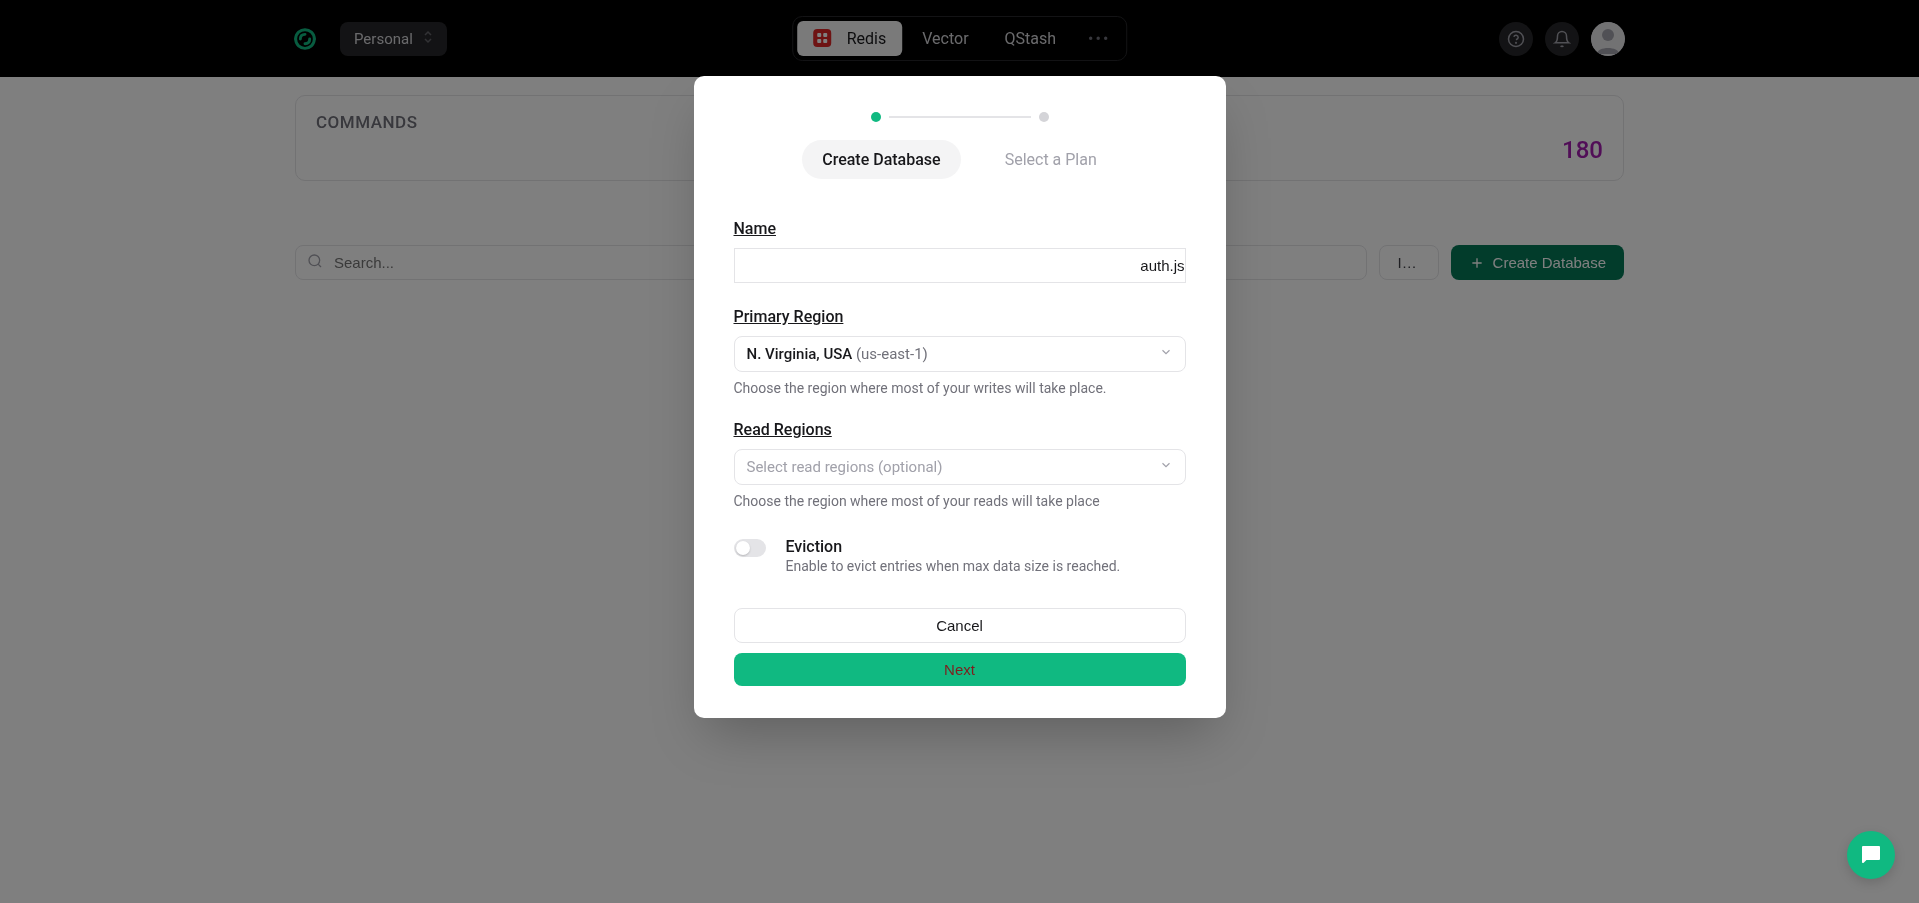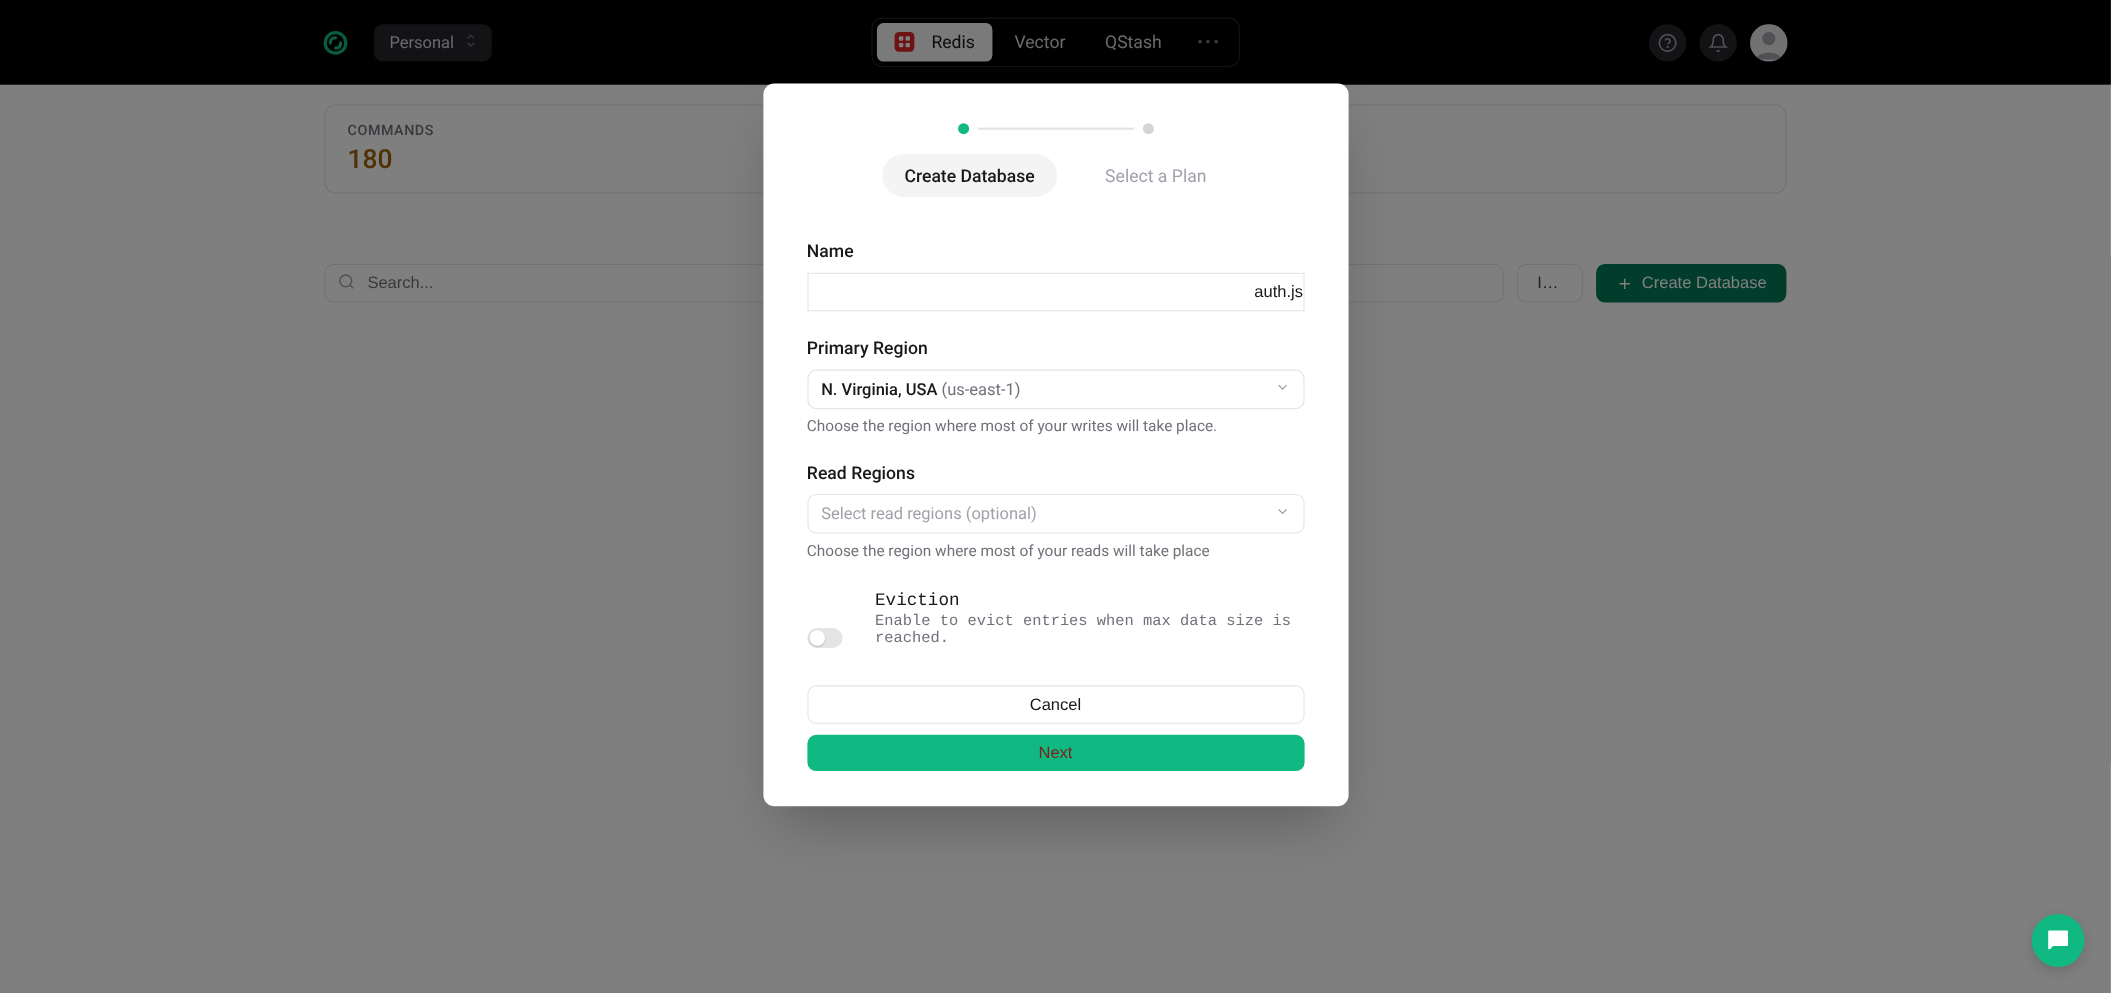--- a/index.html
+++ b/index.html
@@ -155,31 +155,32 @@
     }
     
     .stats-card {
       border: 1px solid #e4e4e7;
       border-radius: 10px;
       padding: 16px 20px;
       margin-top: 18px;
     }
     
     .stats-label {
-      font-size: 13px;
+      font-size: 17px;
       color: #71717a;
       letter-spacing: 0.5px;
       font-weight: 500;
     }
     
     .stats-value {
       font-size: 24px;
       font-weight: 500;
-      color: #a16207;
+      color: #a21caf;
       margin-top: 4px;
+      text-align: right;
     }
     
     .toolbar {
       display: flex;
       gap: 12px;
       margin-top: 64px;
       align-items: center;
     }
     
     .search-wrapper {
@@ -305,20 +306,21 @@
     .form-group {
       margin-bottom: 24px;
     }
     
     .form-label {
       display: block;
       font-size: 16px;
       font-weight: 500;
       color: #18181b;
       margin-bottom: 10px;
+      text-decoration: underline;
     }
     
     .form-input {
       width: 100%;
       border: 1px solid #e4e4e7;
       border-radius: 0;
       padding: 8px 0;
       font-size: 15px;
       outline: none;
       color: #18181b;
@@ -358,24 +360,23 @@
     }
     
     .form-hint {
       font-size: 14px;
       color: #71717a;
       margin-top: 8px;
     }
     
     .toggle-row {
       display: flex;
-      align-items: flex-end;
-      gap: 30px;
+      align-items: flex-start;
+      gap: 20px;
       margin-top: 28px;
-      font-family: Liberation Mono, monospace;
     }
     
     .toggle {
       width: 32px;
       height: 18px;
       background: #e4e4e7;
       border-radius: 10px;
       position: relative;
       cursor: pointer;
       flex-shrink: 0;

